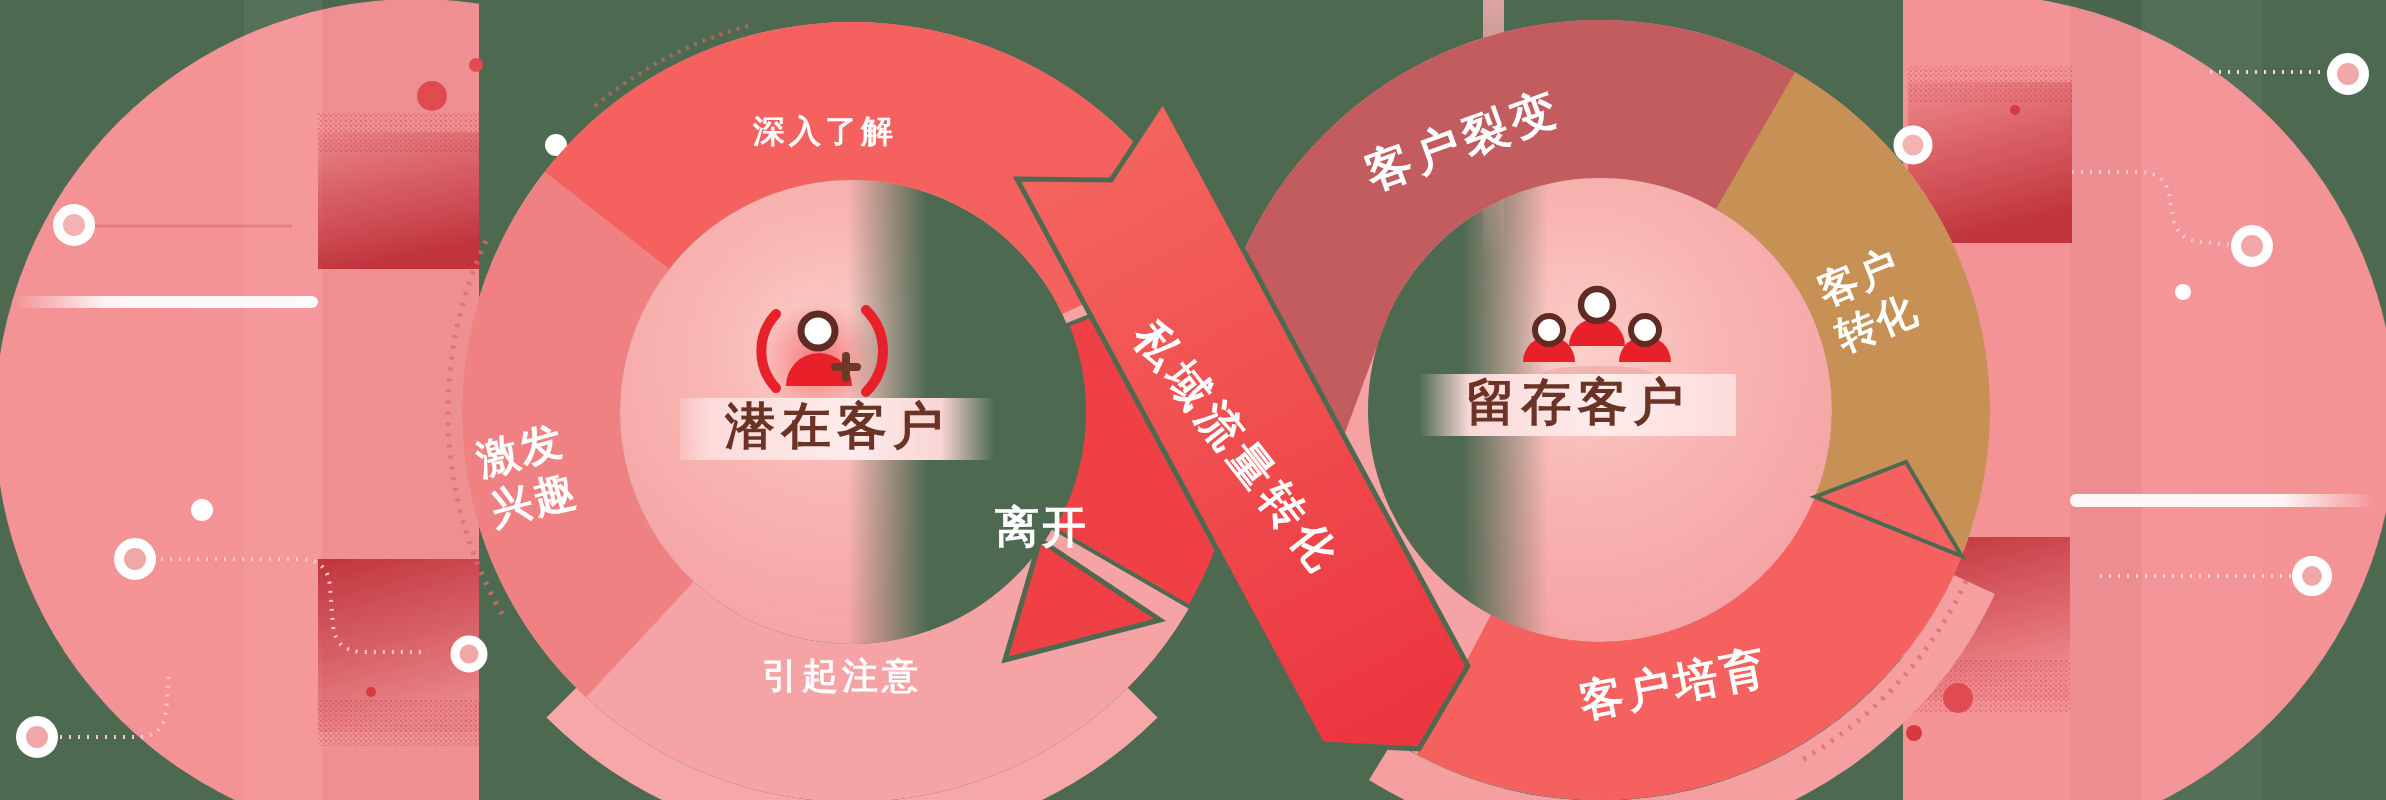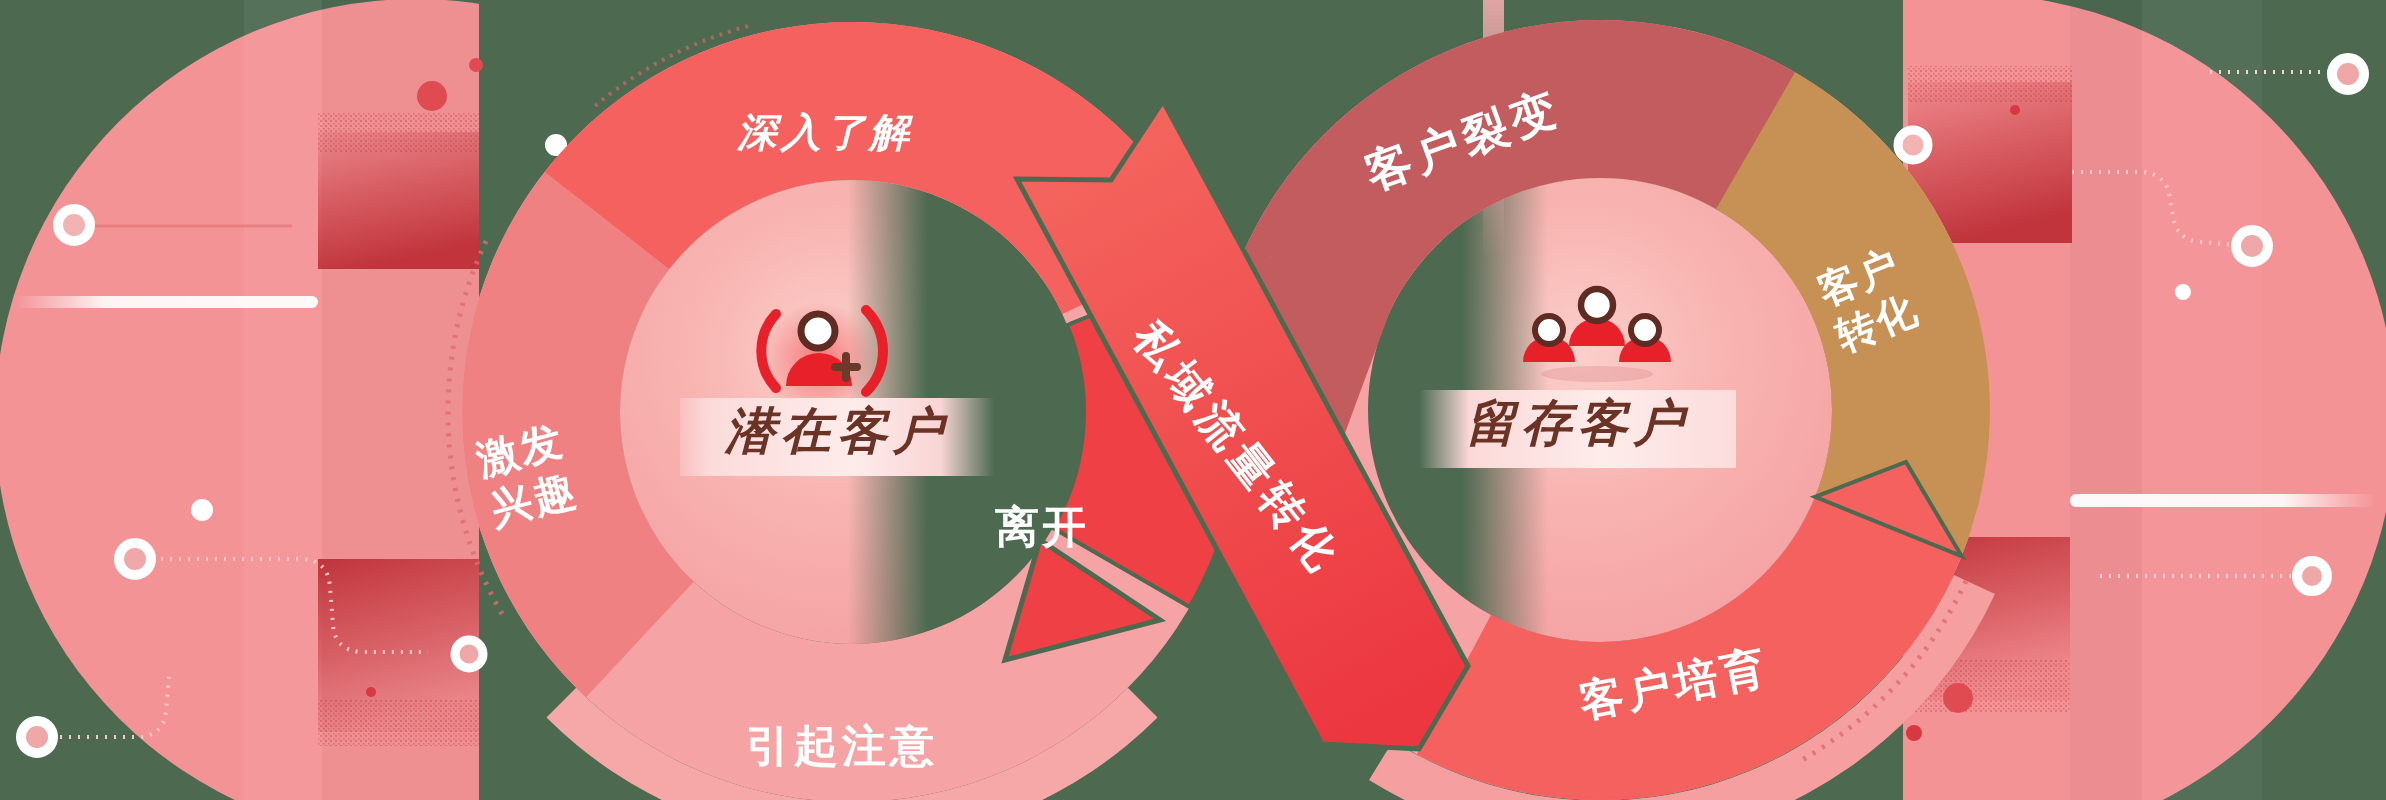--- a/index.html
+++ b/index.html
@@ -1,25 +1,25 @@
 <!DOCTYPE html>
 <html><head>
 <meta charset="utf-8">
 <style>
   html,body{margin:0;padding:0;background:#4D6A51;}
   #stage{position:relative;width:2386px;height:800px;overflow:hidden;
          font-family:"Liberation Sans","DejaVu Sans",sans-serif;}
   #stage svg{position:absolute;left:0;top:0;}
   .label{position:absolute;color:#fff;font-weight:700;white-space:nowrap;
          transform:translate(-50%,-50%);line-height:1.22;text-align:center;}
-  .banner{position:absolute;height:78px;display:flex;align-items:flex-start;justify-content:center;font-style:italic;}
+  .banner{position:absolute;height:62px;display:flex;align-items:flex-end;justify-content:center;}
   .banner span{font-weight:700;font-size:50px;color:#6B3226;letter-spacing:6px;}
   .banner-left{left:680px;top:398px;width:314px;
     background:linear-gradient(90deg,rgba(252,220,219,.35) 0%,#FBDCDB 10%,#FDECEB 55%,#F9D5D4 83%,rgba(249,211,211,0) 100%);}
-  .banner-right{left:1419px;top:390px;width:317px;
+  .banner-right{left:1419px;top:374px;width:317px;
     background:linear-gradient(90deg,rgba(250,214,213,0) 0%,#FBD9D8 16%,#FDECEB 58%,#FBDCDB 100%);}
 </style>
 </head>
 <body>
 
 <div id="stage">
 
 <svg width="2386" height="800" viewBox="0 0 2386 800">
   <defs>
     <clipPath id="clipL">
@@ -195,28 +195,28 @@
     <ellipse cx="0" cy="44" rx="56" ry="8" fill="#D98A8C" opacity="0.35"></ellipse>
     <path d="M -28,16 A 28 28 0 0 1 28,16 Z" fill="#E8202A"></path>
     <circle cx="0" cy="-25" r="16" fill="#FFFFFF" stroke="#5F2B22" stroke-width="6.5"></circle>
     <path d="M -74,32 A 26 26 0 0 1 -22,32 Z" fill="#E8202A"></path>
     <circle cx="-48" cy="0" r="14" fill="#FFFFFF" stroke="#5F2B22" stroke-width="6"></circle>
     <path d="M 22,32 A 26 26 0 0 1 74,32 Z" fill="#E8202A"></path>
     <circle cx="48" cy="0" r="14" fill="#FFFFFF" stroke="#5F2B22" stroke-width="6"></circle>
   </g>
 </svg>
 
-  <div class="label" style="left:825px;top:132px;font-size:40px;letter-spacing:4px;font-style:italic;">深入了解</div>
+  <div class="label" style="left:825px;top:132px;font-size:32px;letter-spacing:4px;">深入了解</div>
 
   <div class="label" style="left:527px;top:475px;font-size:42px;letter-spacing:2px;transform:translate(-50%,-50%) rotate(-15deg);">
     <div>激发</div>
     <div>兴趣</div>
   </div>
 
-  <div class="label" style="left:842px;top:746px;font-size:44px;letter-spacing:4px;">引起注意</div>
+  <div class="label" style="left:842px;top:676px;font-size:36px;letter-spacing:4px;">引起注意</div>
 
   <div class="label" style="left:1042px;top:527px;font-size:44px;letter-spacing:3px;">离开</div>
 
   <div class="label" style="left:1238px;top:448px;font-size:44px;letter-spacing:7px;transform:translate(-50%,-50%) rotate(52deg);">私域流量转化</div>
 
   <div class="label" style="left:1463px;top:140px;font-size:46px;letter-spacing:5px;transform:translate(-50%,-50%) rotate(-20deg);">客户裂变</div>
 
   <div class="label" style="left:1868px;top:300px;font-size:40px;letter-spacing:2px;transform:translate(-50%,-50%) rotate(-22deg);">
     <div>客户</div>
     <div>转化</div>

